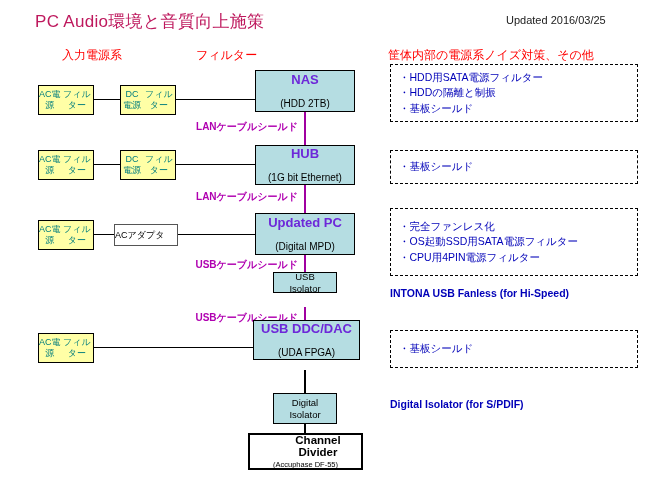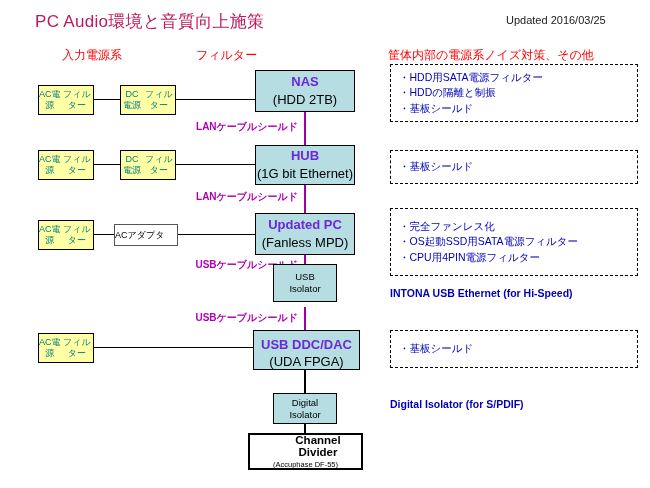--- a/index.html
+++ b/index.html
@@ -8,21 +8,21 @@
   .canvas { position:relative; width:650px; height:488px; background:#ffffff; overflow:hidden; }
   .abs { position:absolute; }
 
   .title { font-size:17px; color:#be185d; letter-spacing:.3px; }
   .updated { font-size:11px; color:#1a1a1a; }
   .colhead { font-size:12px; color:#ff0000; white-space:nowrap; }
 
   .box-main { background:#b5dde2; border:1.6px solid #000;
     display:flex; flex-direction:column; align-items:center; justify-content:center; text-align:center; }
   .box-main .nm { font-size:13px; font-weight:bold; color:#6d28d9; line-height:1.1; }
-  .box-main .sub { font-size:13px; color:#000; margin-top:2px; }
+  .box-main .sub { font-size:10px; color:#000; margin-top:10px; }
 
   .box-small { background:#b5dde2; border:1.5px solid #000;
     display:flex; flex-direction:column; align-items:center; justify-content:center;
     font-size:9.5px; color:#000; line-height:1.25; text-align:center; }
 
   .box-cd { background:#ffffff; border:2px solid #000;
     display:flex; flex-direction:column; align-items:center; justify-content:center; text-align:center; }
   .box-cd .nm { font-size:11.5px; font-weight:bold; color:#000;padding-left:25px; }
   .box-cd .sub { font-size:7.5px; color:#000; margin-top:2px; }
 
@@ -76,29 +76,29 @@
     <div class="sub">(HDD 2TB)</div>
   </div>
 
   <div class="abs box-main" style="left:255px; top:145px; width:100px; height:40px;">
     <div class="nm">HUB</div>
     <div class="sub">(1G bit Ethernet)</div>
   </div>
 
   <div class="abs box-main" style="left:255px; top:213px; width:100px; height:42px;">
     <div class="nm">Updated PC</div>
-    <div class="sub">(Fanless MPD)</div>
+    <div class="sub">(Digital MPD)</div>
   </div>
 
-  <div class="abs box-small" style="left:273px; top:264px; width:64px; height:38px;">
+  <div class="abs box-small" style="left:273px; top:272px; width:64px; height:21px;">
     <div>USB</div>
     <div>Isolator</div>
   </div>
 
-  <div class="abs box-main" style="left:253px; top:330px; width:107px; height:40px;justify-content:flex-end;">
+  <div class="abs box-main" style="left:253px; top:320px; width:107px; height:40px;">
     <div class="nm">USB DDC/DAC</div>
     <div class="sub">(UDA FPGA)</div>
   </div>
 
   <div class="abs box-small" style="left:273px; top:393px; width:64px; height:31px;">
     <div>Digital</div>
     <div>Isolator</div>
   </div>
 
   <div class="abs box-cd" style="left:248px; top:433px; width:115px; height:37px;">
@@ -153,21 +153,21 @@
   <div class="abs note-box" style="left:390px; top:150px; width:248px; height:34px;">
     <div>・基板シールド</div>
   </div>
 
   <div class="abs note-box" style="left:390px; top:208px; width:248px; height:68px;">
     <div>・完全ファンレス化</div>
     <div>・OS起動SSD用SATA電源フィルター</div>
     <div>・CPU用4PIN電源フィルター</div>
   </div>
 
-  <div class="abs annot" style="left:390px; top:287px;">INTONA USB Ethernet (for Hi-Speed)</div>
+  <div class="abs annot" style="left:390px; top:287px;">INTONA USB Fanless (for Hi-Speed)</div>
 
   <div class="abs note-box" style="left:390px; top:330px; width:248px; height:38px;">
     <div>・基板シールド</div>
   </div>
 
   <div class="abs annot" style="left:390px; top:398px;">Digital Isolator (for S/PDIF)</div>
 
 </div>
 
 </body></html>

